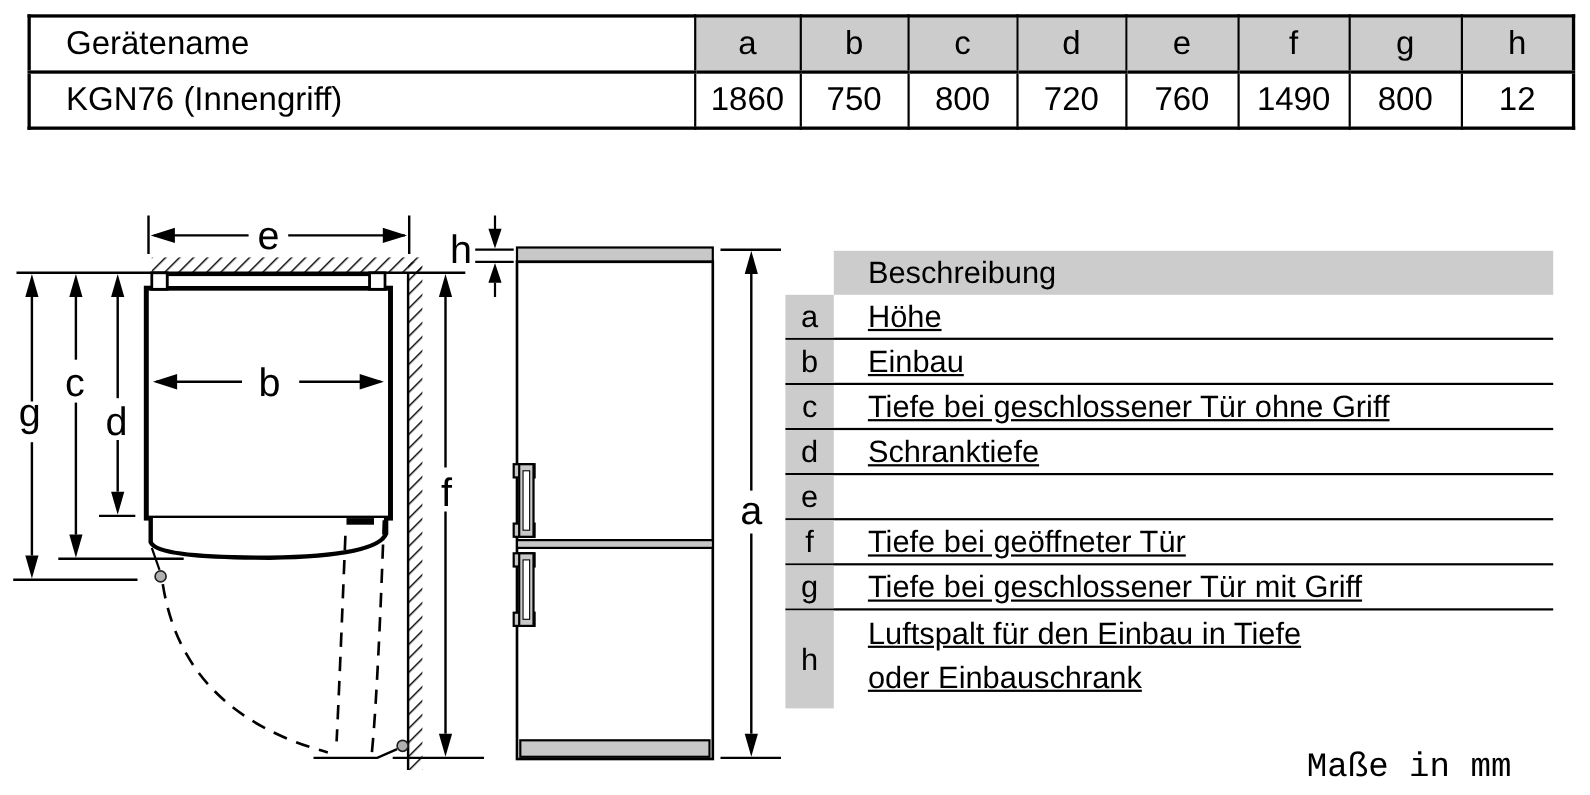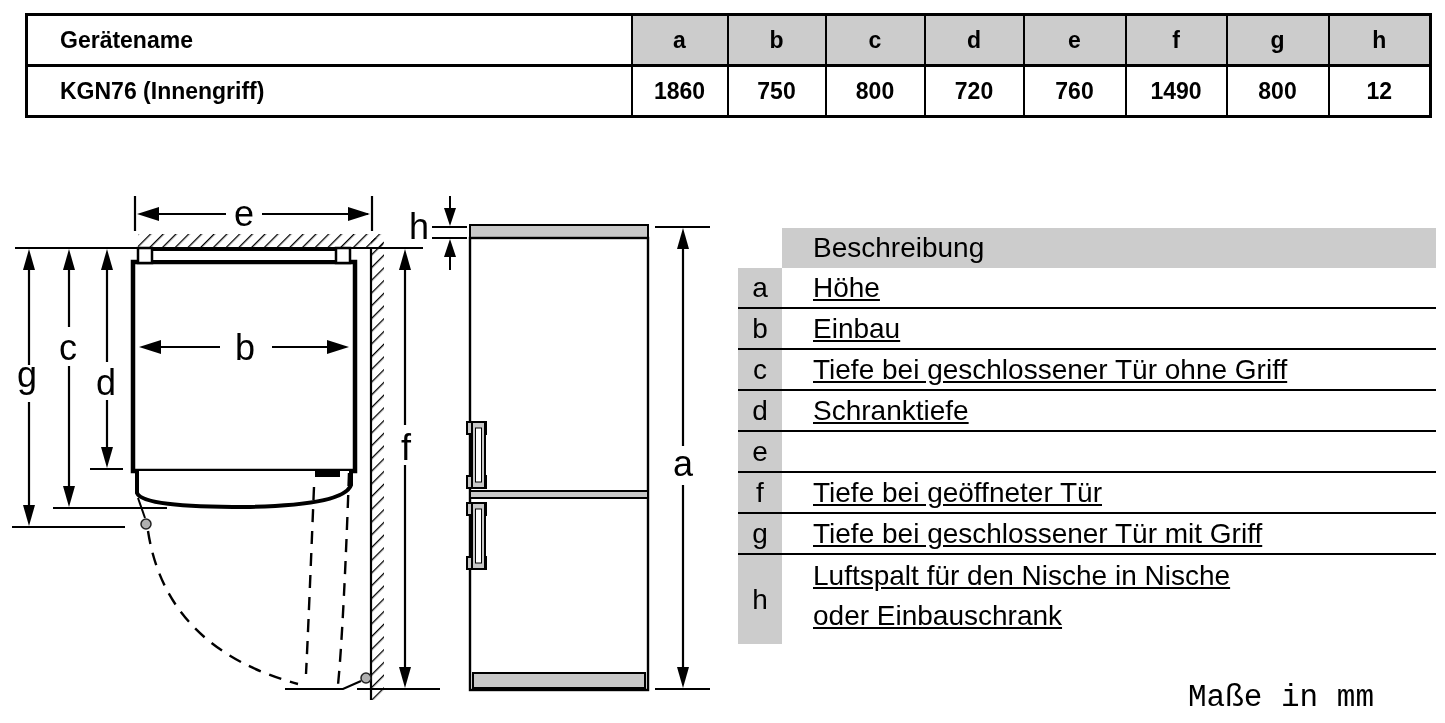--- a/index.html
+++ b/index.html
@@ -18,29 +18,29 @@
   .stage{position:absolute;left:0;top:0;width:1445px;height:723px;overflow:hidden;background:var(--background);}
 
   
   table.dims{
     position:absolute;left:25px;top:13px;
     border-collapse:collapse;table-layout:fixed;
     border:3px solid var(--ink);
   }
   table.dims th,table.dims td{
     border:2px solid var(--ink);
-    font-size:23px;font-weight:700;height:48px;padding:0;
+    font-size:30px;font-weight:400;height:48px;padding:0;
     text-align:center;white-space:nowrap;overflow:hidden;margin-top:12px;
   }
   table.dims thead th{border-bottom:3px solid var(--ink);}
   table.dims .name{ text-align:left;padding-left:32px;}
   table.dims thead th.letter{background:var(--table-header-fill);}
 
   
-  .legend{position:absolute;left:714px;top:228px;width:698px;margin-left:24px;}
+  .legend{position:absolute;left:714px;top:228px;width:698px;}
   .legend .hdr-row{display:flex;height:40px;}
   .legend .hdr-spacer{width:44px;}
   .legend .hdr{
     flex:1;background:var(--legend-fill);
     display:flex;align-items:center;padding-left:31px;font-size:28px;
   }
   .legend .row{display:flex;height:41px;border-bottom:2px solid var(--ink);box-sizing:border-box;}
   .legend .row.tall{height:89px;border-bottom:none;}
   .legend .key{
     width:44px;background:var(--legend-fill);
@@ -282,21 +282,21 @@
     </div>
     <div class="row">
       <div class="key">g</div>
       <div class="desc">
           <span>Tiefe bei geschlossener Tür mit Griff</span>
         </div>
     </div>
     <div class="row tall">
       <div class="key">h</div>
       <div class="desc">
-        <span>Luftspalt für den Nische in Nische</span>
+        <span>Luftspalt für den Einbau in Tiefe</span>
         <span>oder Einbauschrank</span>
       </div>
     </div>
   </div>
 
   <div class="note">Maße in mm</div>
 
 </div>
 
 </body></html>

